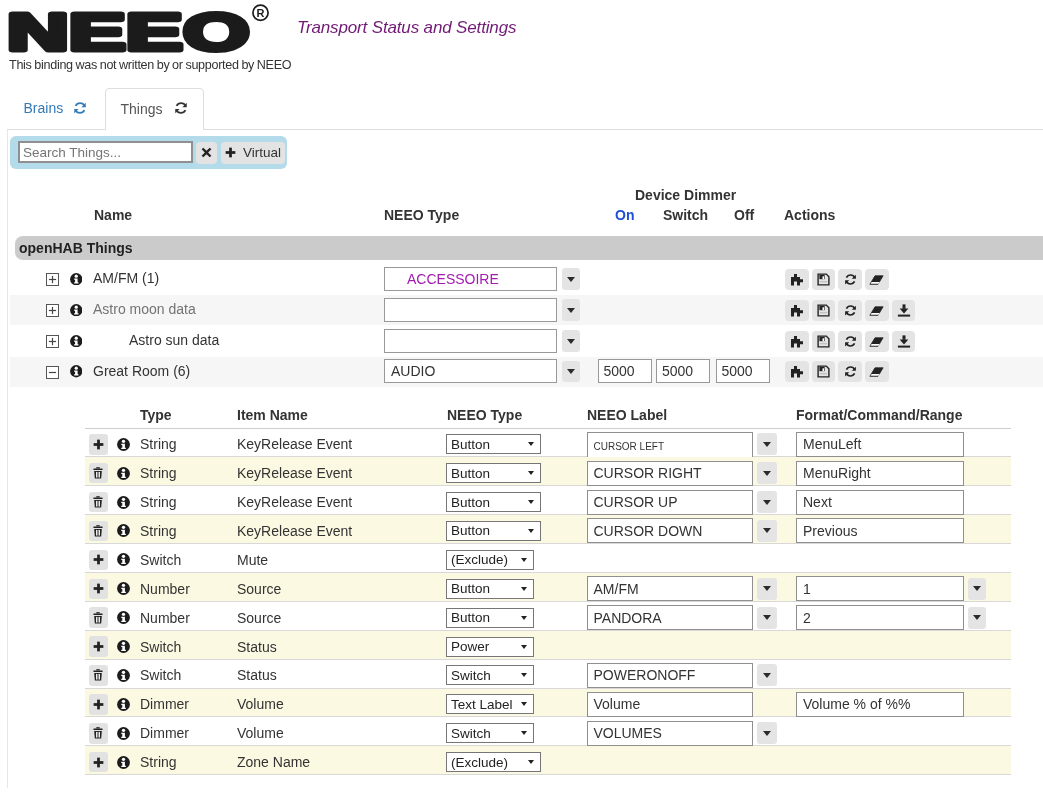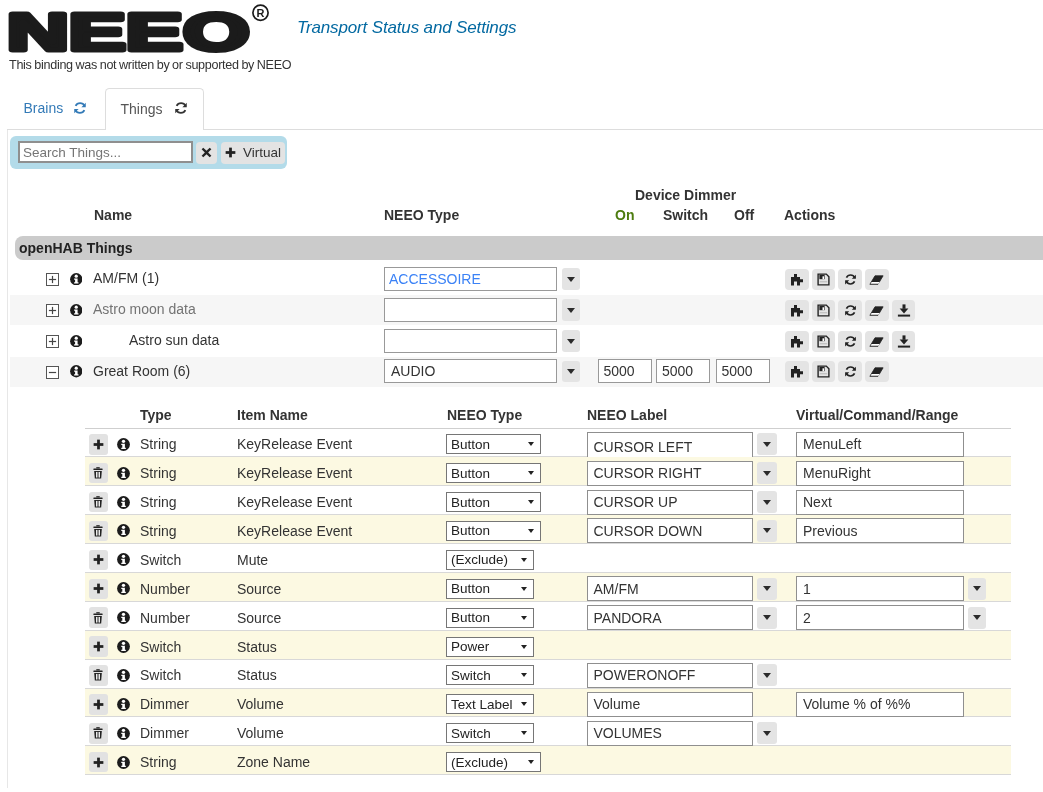--- a/index.html
+++ b/index.html
@@ -1,21 +1,21 @@
 <!DOCTYPE html>
 <html><head><meta charset="utf-8"><style>
 *{margin:0;padding:0;box-sizing:content-box;}
 body{font-family:"Liberation Sans",sans-serif;background:#fff;width:1043px;height:792px;position:relative;overflow:hidden;}
 </style></head><body>
 <svg style="position:absolute;left:0;top:0;" width="300" height="60" viewBox="0 0 300 60">
     <text x="4.3" y="50.5" transform="scale(1.645,1)" font-family="Liberation Sans" font-weight="bold" font-size="52" letter-spacing="0" fill="#1b1b1b" stroke="#1b1b1b" stroke-width="5" stroke-linejoin="round">NEEO</text>
     <circle cx="260.5" cy="12.8" r="7.6" fill="#fff" stroke="#1b1b1b" stroke-width="1.7"></circle>
     <text x="260.5" y="17" text-anchor="middle" font-family="Liberation Sans" font-weight="bold" font-size="11" fill="#1b1b1b">R</text>
   </svg>
-<div style="position:absolute;left:297px;top:19px;font-size:17px;font-weight:normal;color:#0369a1;white-space:nowrap;line-height:1;font-style:italic;letter-spacing:-0.15px;">Transport Status and Settings</div>
+<div style="position:absolute;left:297px;top:19px;font-size:17px;font-weight:normal;color:#701a75;white-space:nowrap;line-height:1;font-style:italic;letter-spacing:-0.15px;">Transport Status and Settings</div>
 <div style="position:absolute;left:9px;top:58.5px;font-size:12.6px;font-weight:normal;color:#333;white-space:nowrap;line-height:1;letter-spacing:-0.3px;word-spacing:-0.5px;">This binding was not written by or supported by NEEO</div>
 <div style="position:absolute;left:7px;top:129px;width:1036px;height:0;border-top:1px solid #ddd;"></div>
 <div style="position:absolute;left:7px;top:130px;width:0;height:658px;border-left:1px solid #e7e7e7;"></div>
 <div style="position:absolute;left:105px;top:87.5px;width:99px;height:42.5px;background:#fff;border:1px solid #ddd;border-bottom:none;border-radius:4.5px 4.5px 0 0;box-sizing:border-box;"></div>
 <div style="position:absolute;left:23.5px;top:100.8px;font-size:14px;font-weight:normal;color:#337ab7;white-space:nowrap;line-height:1;text-align:center;">Brains</div>
 <div style="position:absolute;left:72.5px;top:100.5px;width:14px;height:14px;line-height:0;"><svg width="14" height="14" viewBox="0 0 16 16">
       <g stroke="#337ab7" fill="none" stroke-width="2.1">
         <path d="M13.2 5.6 A5.7 5.7 0 0 0 3.0 5.6"></path>
         <path d="M2.8 10.4 A5.7 5.7 0 0 0 13.0 10.4"></path>
       </g>
@@ -41,39 +41,39 @@
 <div style="position:absolute;left:221px;top:141.5px;width:64px;height:22px;background:#e3e3e3;border-radius:4px;display:flex;align-items:center;justify-content:center;font-size:13.5px;color:#333;">
     <svg width="11" height="11" viewBox="0 0 12 12">
       <rect x="4.5" y="0.7" width="3" height="10.6" fill="#222"></rect>
       <rect x="0.7" y="4.5" width="10.6" height="3" fill="#222"></rect>
     </svg>
     <span style="margin-left:7px;">Virtual</span>
   </div>
 <div style="position:absolute;left:94px;top:208px;font-size:14px;font-weight:bold;color:#333;white-space:nowrap;line-height:1;">Name</div>
 <div style="position:absolute;left:384px;top:208px;font-size:14px;font-weight:bold;color:#333;white-space:nowrap;line-height:1;">NEEO Type</div>
 <div style="position:absolute;left:635px;top:188px;font-size:14px;font-weight:bold;color:#333;white-space:nowrap;line-height:1;">Device Dimmer</div>
-<div style="position:absolute;left:615px;top:208px;font-size:14px;font-weight:bold;color:#4d7c0f;white-space:nowrap;line-height:1;">On</div>
+<div style="position:absolute;left:615px;top:208px;font-size:14px;font-weight:bold;color:#1d4ed8;white-space:nowrap;line-height:1;">On</div>
 <div style="position:absolute;left:663px;top:208px;font-size:14px;font-weight:bold;color:#333;white-space:nowrap;line-height:1;">Switch</div>
 <div style="position:absolute;left:734px;top:208px;font-size:14px;font-weight:bold;color:#333;white-space:nowrap;line-height:1;">Off</div>
 <div style="position:absolute;left:784px;top:208px;font-size:14px;font-weight:bold;color:#333;white-space:nowrap;line-height:1;">Actions</div>
 <div style="position:absolute;left:15px;top:236px;width:1028px;height:24px;background:#cbcbcb;border-radius:8px 0 0 8px;display:flex;align-items:center;">
     <span style="font-size:14px;font-weight:bold;color:#222;margin-left:4px;">openHAB Things</span>
   </div>
 <div style="position:absolute;left:46px;top:273.2px;width:12px;height:12px;line-height:0;"><svg width="13" height="13" viewBox="0 0 13 13">
       <rect x="0.5" y="0.5" width="12" height="12" fill="#fff" stroke="#555" stroke-width="1"></rect>
       <rect x="2.9" y="5.9" width="7.2" height="1.2" fill="#444"></rect>
       <rect x="5.9" y="2.9" width="1.2" height="7.2" fill="#444"></rect>
     </svg></div>
 <div style="position:absolute;left:69.5px;top:272.7px;width:12.5px;height:12.5px;line-height:0;"><svg width="12.5" height="12.5" viewBox="0 0 14 14">
       <circle cx="7" cy="7" r="6.9" fill="#1c1c1c"></circle>
       <circle cx="7" cy="3.6" r="1.8" fill="#fff"></circle>
       <path d="M4.6 6.1 h3.9 v4.3 h1 v1.4 H4.6 v-1.4 h1.1 v-2.9 h-1.1 z" fill="#fff"></path>
     </svg></div>
 <div style="position:absolute;left:93px;top:271.0px;font-size:14px;font-weight:normal;color:#333;white-space:nowrap;line-height:1;">AM/FM (1)</div>
-<div style="position:absolute;left:384px;top:267.0px;width:172.5px;height:24px;background:#fff;border:1px solid #999;box-sizing:border-box;font-size:14px;color:#3b82f6;padding-left:4px;display:flex;align-items:center;white-space:nowrap;overflow:hidden;">ACCESSOIRE</div>
+<div style="position:absolute;left:384px;top:267.0px;width:172.5px;height:24px;background:#fff;border:1px solid #999;box-sizing:border-box;font-size:14px;color:#a21caf;padding-left:22px;display:flex;align-items:center;white-space:nowrap;overflow:hidden;">ACCESSOIRE</div>
 <div style="position:absolute;left:561.5px;top:268.25px;width:18.5px;height:21.5px;background:#e4e4e4;border-radius:3px;display:flex;align-items:center;justify-content:center;">
     <span style="width:0;height:0;border-left:4px solid transparent;border-right:4px solid transparent;border-top:5px solid #2b2b2b;"></span>
   </div>
 <div style="position:absolute;left:785px;top:268.5px;width:23.5px;height:21px;background:#e4e4e4;border-radius:4px;display:flex;align-items:center;justify-content:center;">
     <svg width="13" height="13" viewBox="0 0 13 13">
       <path fill-rule="evenodd" d="M1 4 H4 V1 H7 V4 H10 V6.3 H13 V9.3 H10 V12.4 H7 V8.4 H4 V12.4 H1 Z" fill="#222"></path>
     </svg>
   </div>
 <div style="position:absolute;left:811.7px;top:268.5px;width:23.5px;height:21px;background:#e4e4e4;border-radius:4px;display:flex;align-items:center;justify-content:center;">
     <svg width="13" height="13" viewBox="0 0 13 13">
@@ -246,41 +246,41 @@
 <div style="position:absolute;left:865.1px;top:360.8px;width:23.5px;height:21px;background:#e4e4e4;border-radius:4px;display:flex;align-items:center;justify-content:center;">
     <svg width="15" height="12" viewBox="0 0 15 12">
       <polygon points="0.9,11.3 6.0,2.8 14.1,2.8 9.0,11.3" fill="#222" stroke="#222" stroke-width="0.8" stroke-linejoin="round"></polygon>
       <polygon points="2.6,8.9 10.7,8.9 9.6,10.7 1.5,10.7" fill="#fff"></polygon>
     </svg>
   </div>
 <div style="position:absolute;left:140px;top:408px;font-size:14px;font-weight:bold;color:#333;white-space:nowrap;line-height:1;">Type</div>
 <div style="position:absolute;left:237px;top:408px;font-size:14px;font-weight:bold;color:#333;white-space:nowrap;line-height:1;">Item Name</div>
 <div style="position:absolute;left:447px;top:408px;font-size:14px;font-weight:bold;color:#333;white-space:nowrap;line-height:1;">NEEO Type</div>
 <div style="position:absolute;left:587px;top:408px;font-size:14px;font-weight:bold;color:#333;white-space:nowrap;line-height:1;">NEEO Label</div>
-<div style="position:absolute;left:796px;top:408px;font-size:14px;font-weight:bold;color:#333;white-space:nowrap;line-height:1;">Virtual/Command/Range</div>
+<div style="position:absolute;left:796px;top:408px;font-size:14px;font-weight:bold;color:#333;white-space:nowrap;line-height:1;">Format/Command/Range</div>
 <div style="position:absolute;left:85px;top:427.5px;width:926px;height:0;border-top:1px solid #cfcfcf;"></div>
 <div style="position:absolute;left:85px;top:428.5px;width:926px;height:28.9px;background:#fff;border-bottom:1px solid #d8d8d8;box-sizing:border-box;"></div>
 <div style="position:absolute;left:89px;top:434.0px;width:18.5px;height:20.5px;background:#e2e2e2;border-radius:3px;display:flex;align-items:center;justify-content:center;">
     <svg width="11" height="11" viewBox="0 0 12 12">
       <rect x="4.5" y="0.7" width="3" height="10.6" fill="#222"></rect>
       <rect x="0.7" y="4.5" width="10.6" height="3" fill="#222"></rect>
     </svg>
   </div>
 <div style="position:absolute;left:116.5px;top:437.75px;width:13px;height:13px;line-height:0;"><svg width="13" height="13" viewBox="0 0 14 14">
       <circle cx="7" cy="7" r="6.9" fill="#1c1c1c"></circle>
       <circle cx="7" cy="3.6" r="1.8" fill="#fff"></circle>
       <path d="M4.6 6.1 h3.9 v4.3 h1 v1.4 H4.6 v-1.4 h1.1 v-2.9 h-1.1 z" fill="#fff"></path>
     </svg></div>
 <div style="position:absolute;left:140px;top:437.25px;font-size:14px;font-weight:normal;color:#333;white-space:nowrap;line-height:1;">String</div>
 <div style="position:absolute;left:237px;top:437.25px;font-size:14px;font-weight:normal;color:#333;white-space:nowrap;line-height:1;">KeyRelease Event</div>
 <div style="position:absolute;left:446px;top:434.25px;width:94.5px;height:20px;background:#fff;border:1px solid #767676;box-sizing:border-box;font-size:13.5px;color:#222;padding-left:4px;display:flex;align-items:center;">
     <span style="flex:1;overflow:hidden;white-space:nowrap;">Button</span>
     <span style="width:0;height:0;border-left:3.5px solid transparent;border-right:3.5px solid transparent;border-top:4.5px solid #222;margin-right:6px;"></span>
   </div>
-<div style="position:absolute;left:586.5px;top:431.75px;width:166px;height:30px;background:#fff;border:1px solid #8f8f8f;box-sizing:border-box;font-size:14px;color:#333;padding-left:6px;display:flex;align-items:center;white-space:nowrap;overflow:hidden;">CURSOR LEFT</div>
+<div style="position:absolute;left:586.5px;top:431.75px;width:166px;height:30px;background:#fff;border:1px solid #8f8f8f;box-sizing:border-box;font-size:10px;color:#333;padding-left:6px;display:flex;align-items:center;white-space:nowrap;overflow:hidden;">CURSOR LEFT</div>
 <div style="position:absolute;left:756.5px;top:433.25px;width:20px;height:22px;background:#e4e4e4;border-radius:3px;display:flex;align-items:center;justify-content:center;">
     <span style="width:0;height:0;border-left:4px solid transparent;border-right:4px solid transparent;border-top:5px solid #2b2b2b;"></span>
   </div>
 <div style="position:absolute;left:796px;top:431.75px;width:167.5px;height:25px;background:#fff;border:1px solid #8f8f8f;box-sizing:border-box;font-size:14px;color:#333;padding-left:6px;display:flex;align-items:center;white-space:nowrap;overflow:hidden;">MenuLeft</div>
 <div style="position:absolute;left:85px;top:457.4px;width:926px;height:28.9px;background:#fcf9e2;border-bottom:1px solid #d8d8d8;box-sizing:border-box;"></div>
 <div style="position:absolute;left:89px;top:462.9px;width:18.5px;height:20.5px;background:#e2e2e2;border-radius:3px;display:flex;align-items:center;justify-content:center;">
     <svg width="10" height="12" viewBox="0 0 11 13">
       <rect x="3.6" y="0.1" width="3.8" height="1.4" fill="#222"></rect>
       <rect x="0.4" y="1.6" width="10.2" height="1.5" rx="0.4" fill="#222"></rect>
       <path d="M1.3 4.2 h8.4 l-0.7 8.4 h-7 z" fill="#222"></path>

